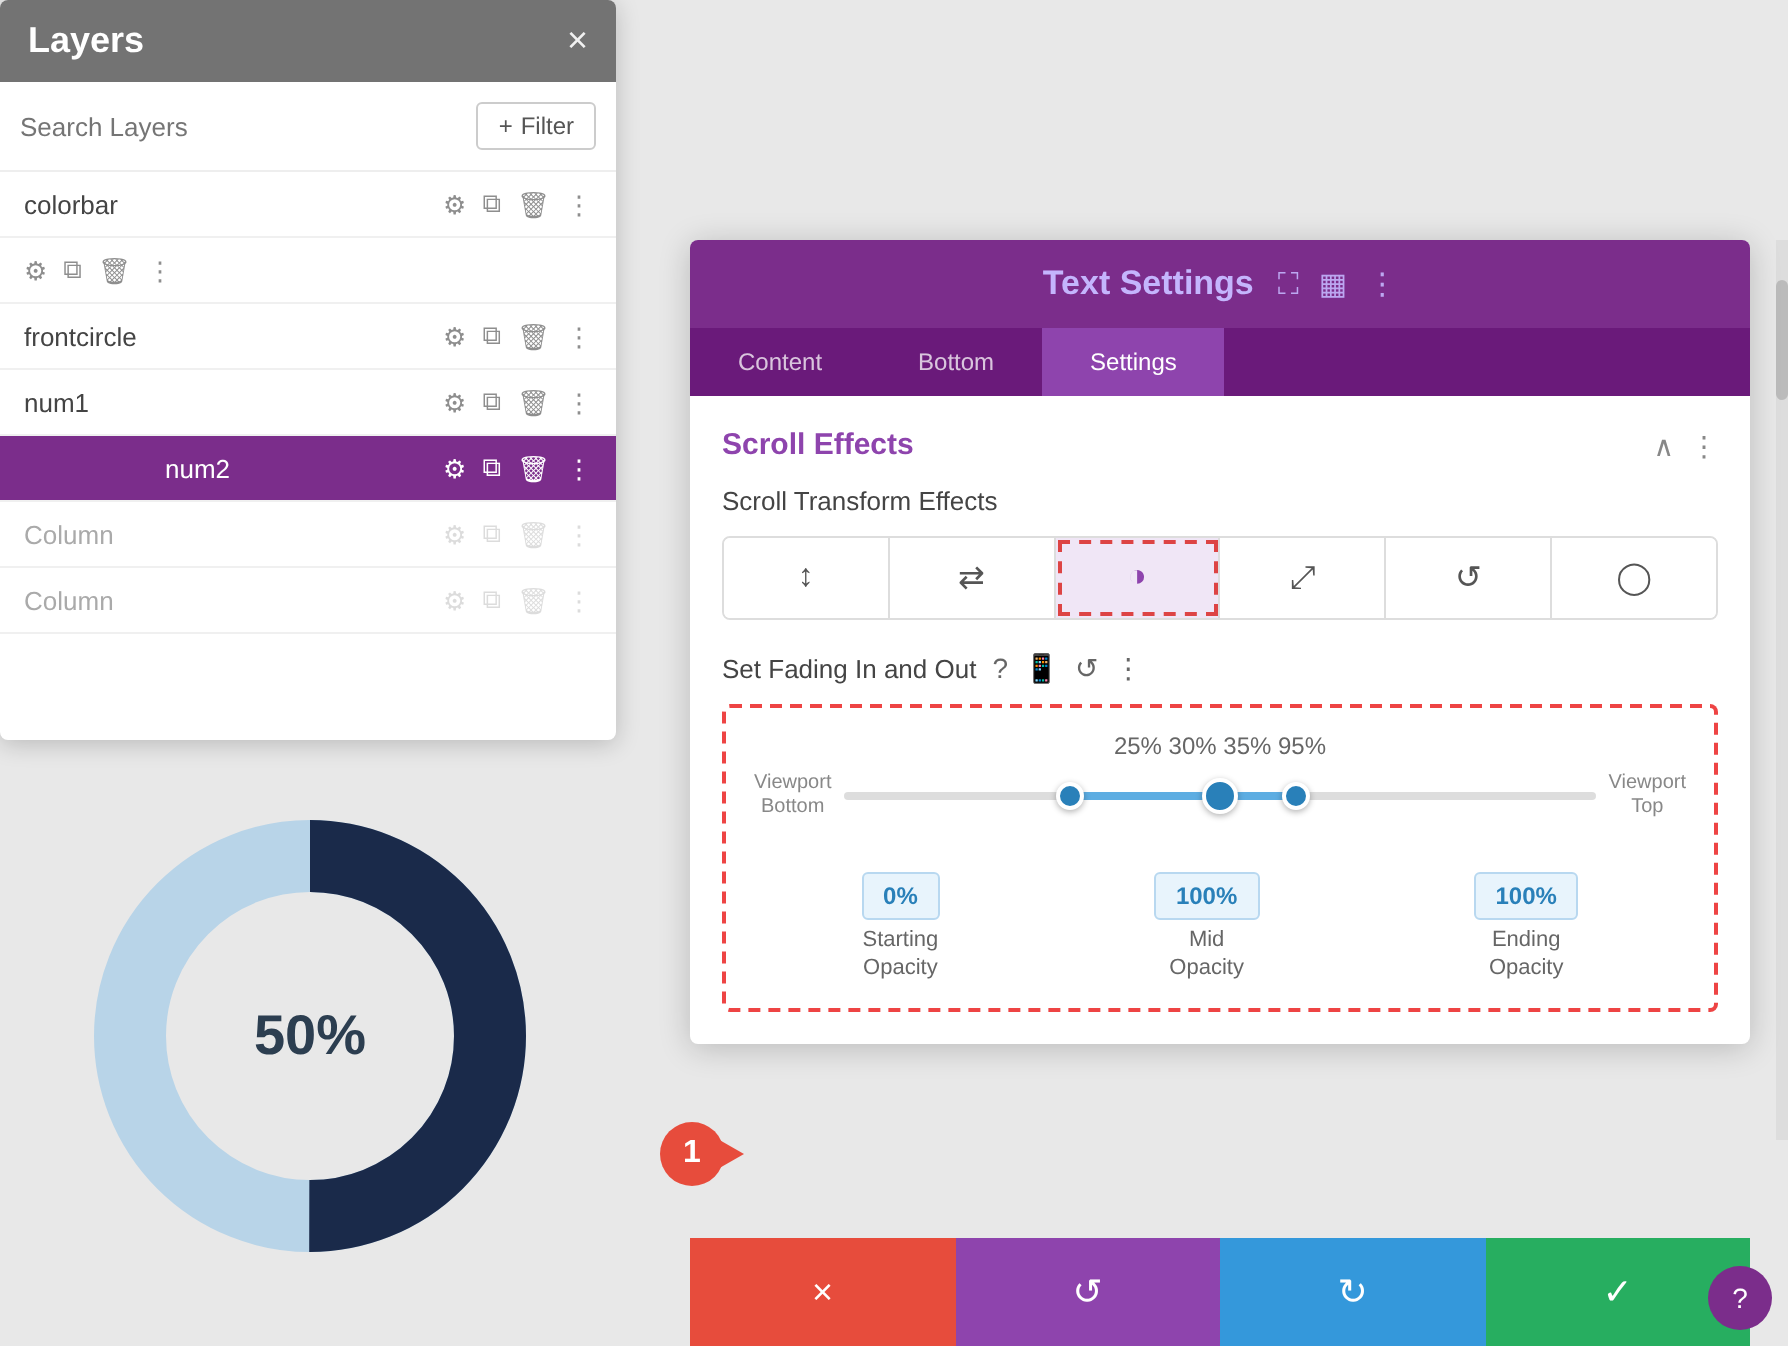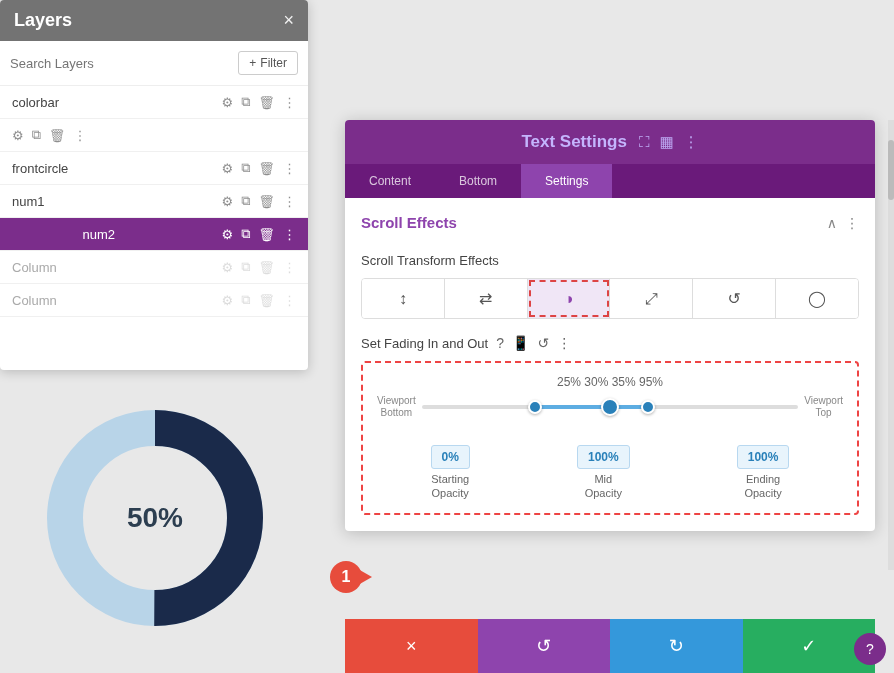--- a/index.html
+++ b/index.html
@@ -189,21 +189,21 @@
       color: #fff;
       border-radius: 0;
     }
     .settings-body {
       padding: 16px;
     }
     .section-header {
       display: flex;
       align-items: center;
       justify-content: space-between;
-      margin-bottom: 22px;
+      margin-bottom: 12px;
     }
     .section-title {
       color: #8e44ad;
       font-size: 15px;
       font-weight: 600;
     }
     .section-icons {
       display: flex;
       gap: 8px;
       align-items: center;

